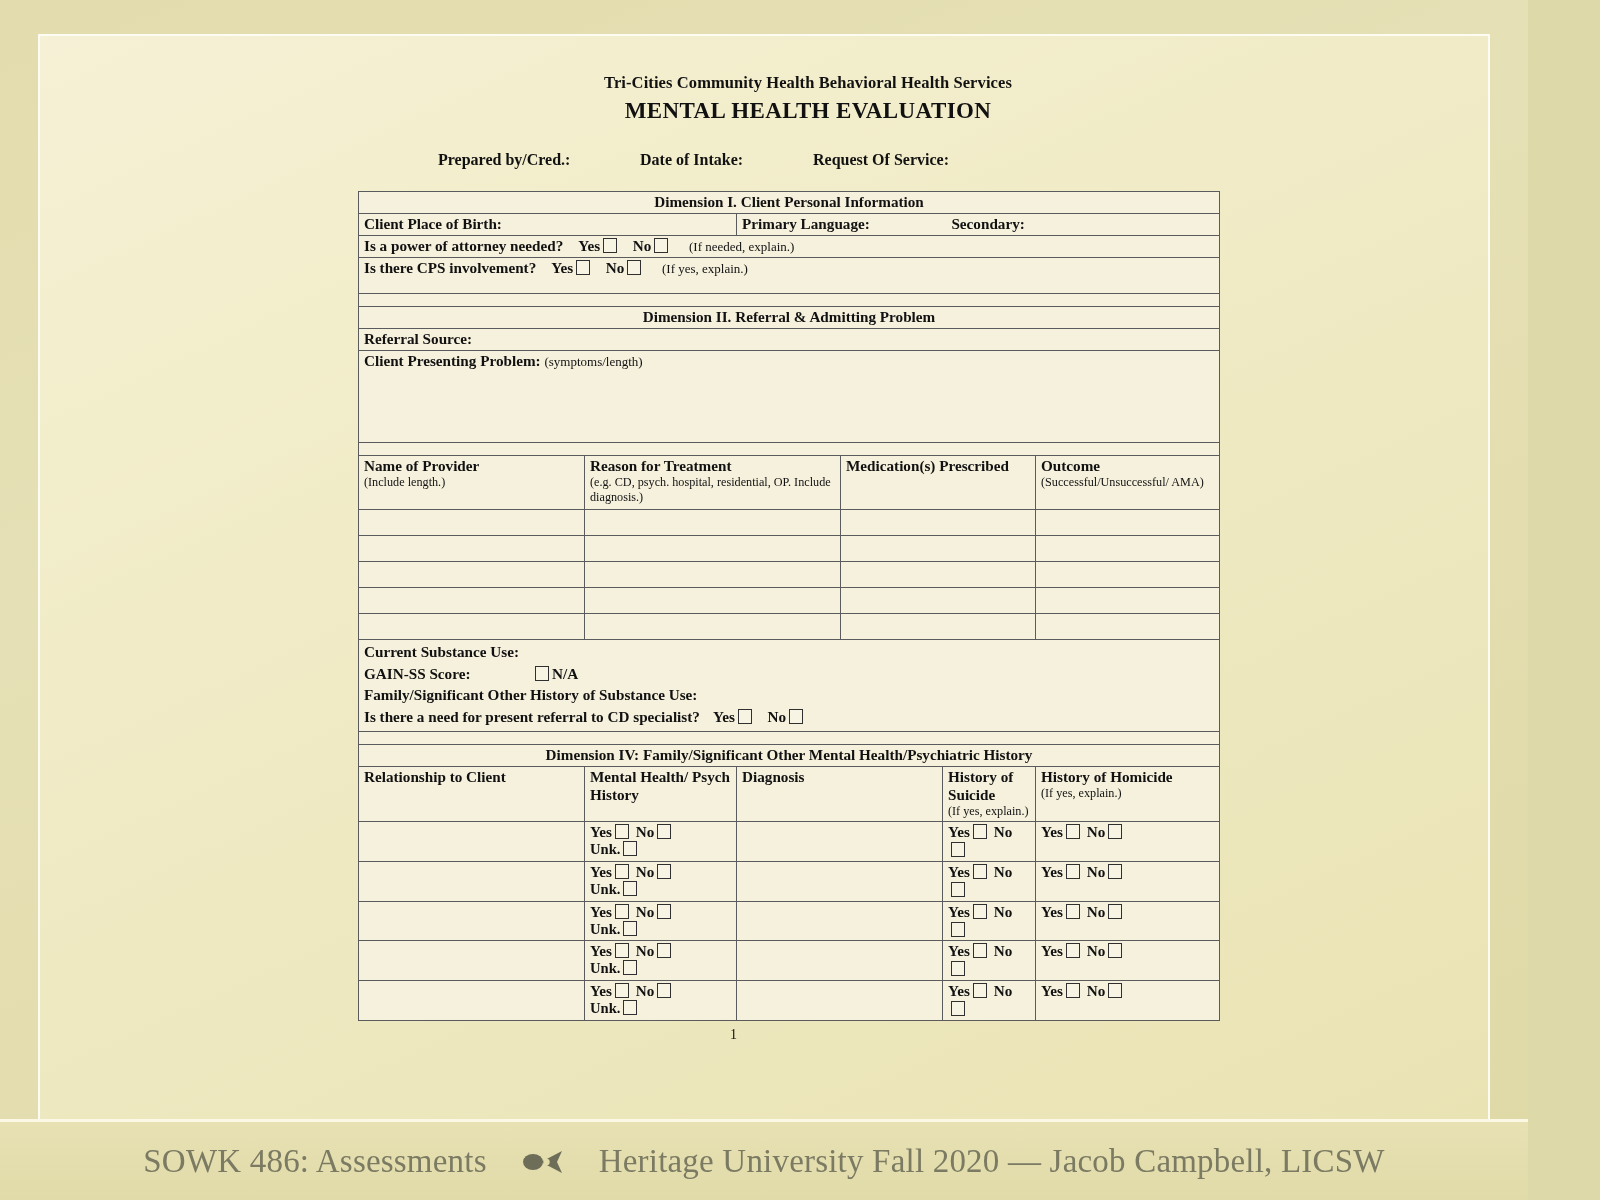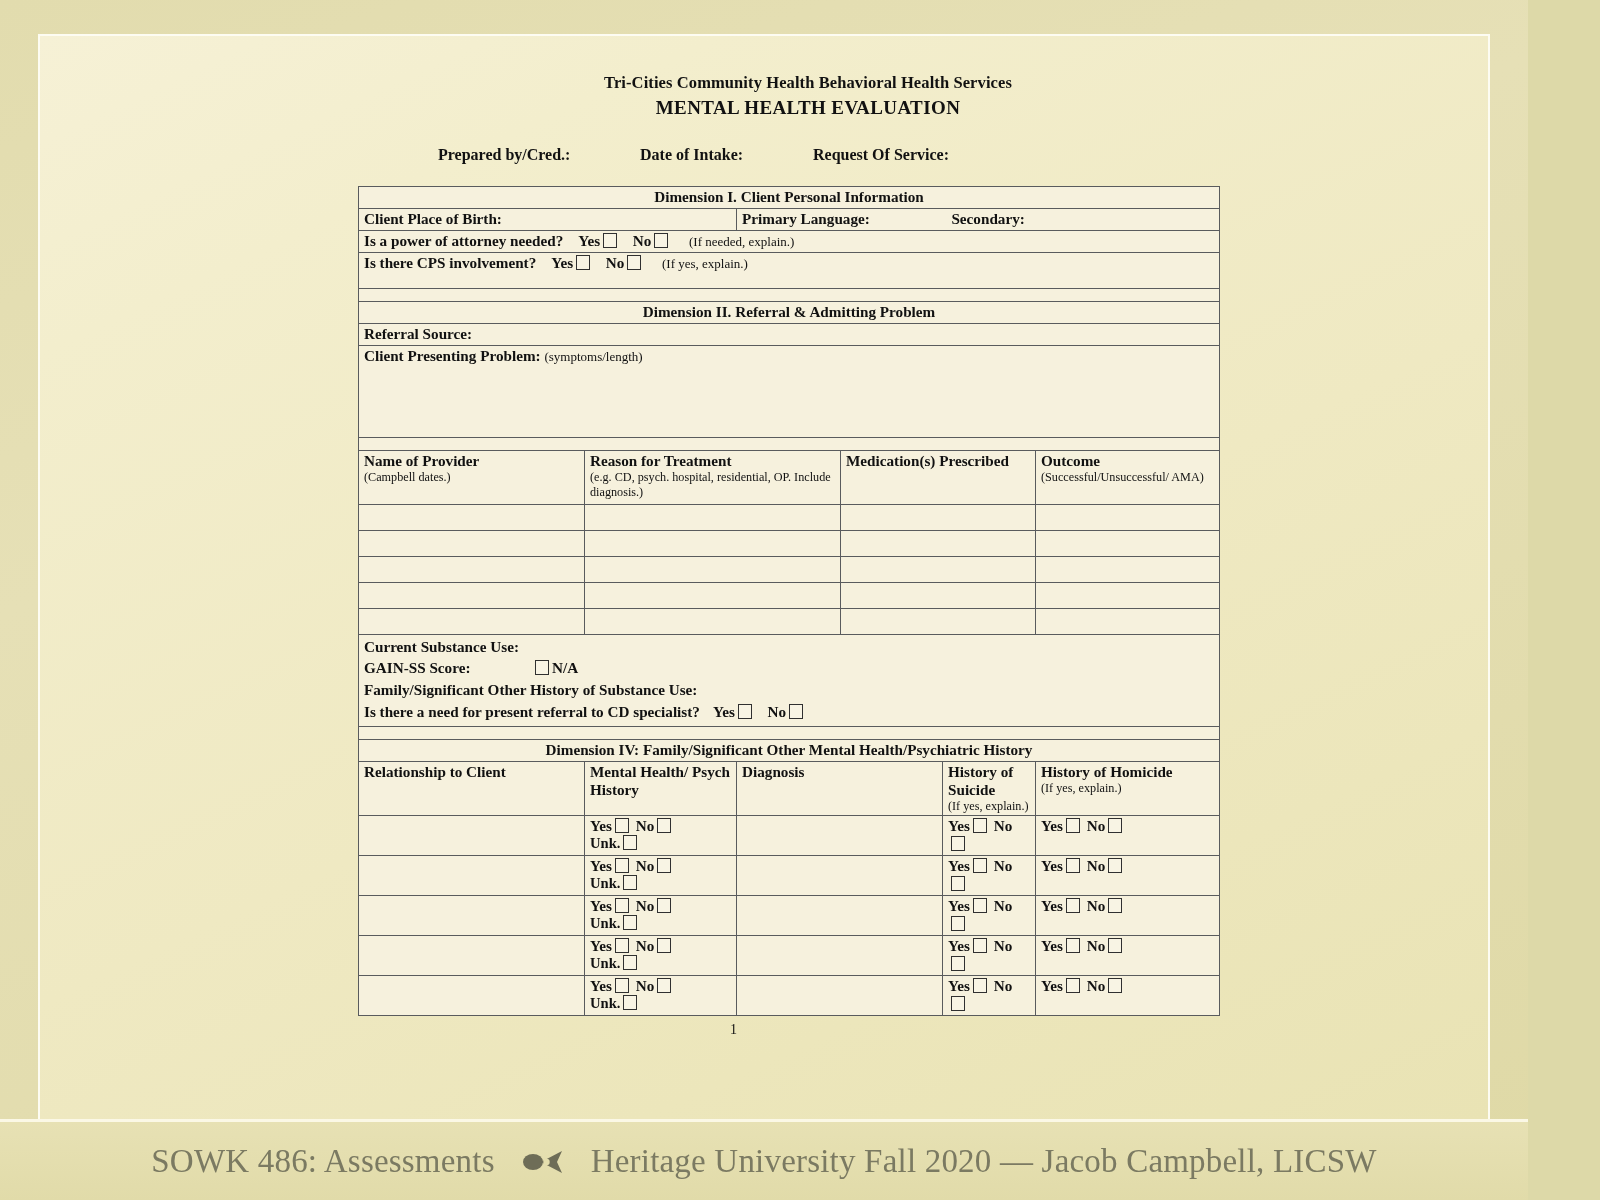--- a/index.html
+++ b/index.html
@@ -44,21 +44,21 @@
     color: #111;
   }
   .title-block { text-align: center; }
   .t1 {
     font-size: 16.5px;
     font-weight: bold;
     letter-spacing: .1px;
     line-height: 1.3;
   }
   .t2 {
-    font-size: 19px;
+    font-size: 23px;
     font-weight: bold;
     letter-spacing: .4px;
     line-height: 1.35;
     margin-top: 2px;
   }
   .prep-row {
     margin-top: 25px;
     margin-left: 48px;
     font-size: 16px;
     font-weight: bold;
@@ -140,21 +140,21 @@
     position: absolute;
     left: 0;
     right: 0;
     bottom: 0;
     height: 78px;
     background: linear-gradient(180deg, #e7e1b4 0%, #e1dba9 100%);
     border-top: 3px solid #fbf8e6;
     display: flex;
     align-items: center;
     justify-content: center;
-    gap: 0px;
+    gap: 8px;
   }
   .f-text {
     font-family: "Liberation Serif", serif;
     font-size: 33px;
     color: #7b7a62;
     letter-spacing: .2px;
     white-space: nowrap;
   }
   .f-left  { margin-right: 26px; }
   .f-right { margin-left: 26px; }
@@ -246,21 +246,21 @@
           </td>
         </tr>
 
         <tr>
               <td class="spacer" colspan="7"></td>
             </tr>
 
         <tr>
           <td colspan="2" style="height:50px">
             <span>Name of Provider</span>
-            <span class="subhint">(Campbell dates.)</span>
+            <span class="subhint">(Include length.)</span>
           </td>
           <td colspan="2">
             <span>Reason for Treatment</span>
             <span class="subhint">(e.g. CD, psych. hospital, residential, OP.  Include diagnosis.)</span>
           </td>
           <td colspan="2">
             <span>Medication(s) Prescribed</span>
             <span class="subhint"></span>
           </td>
           <td>

